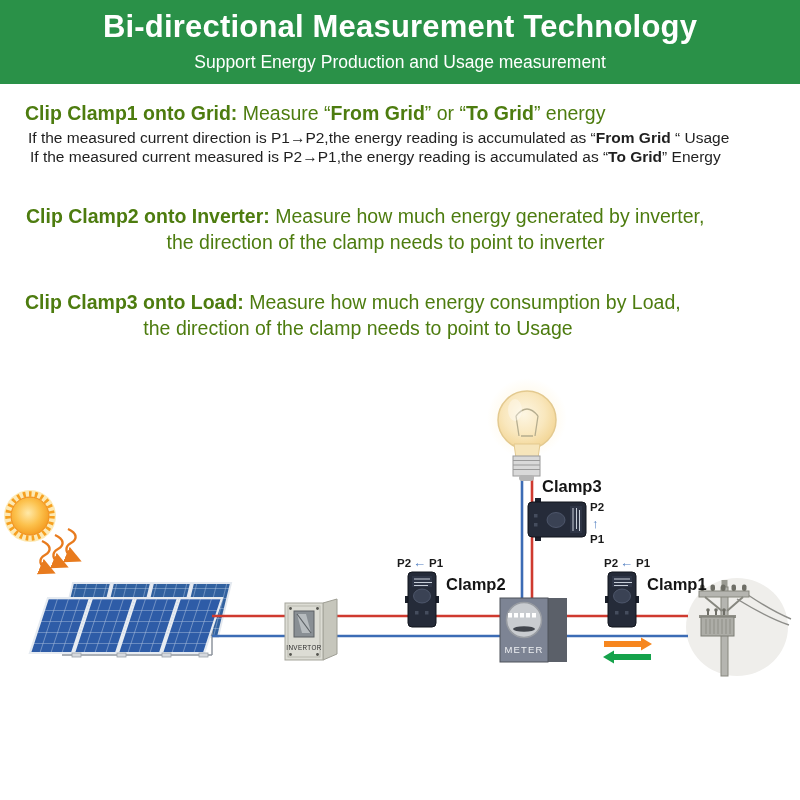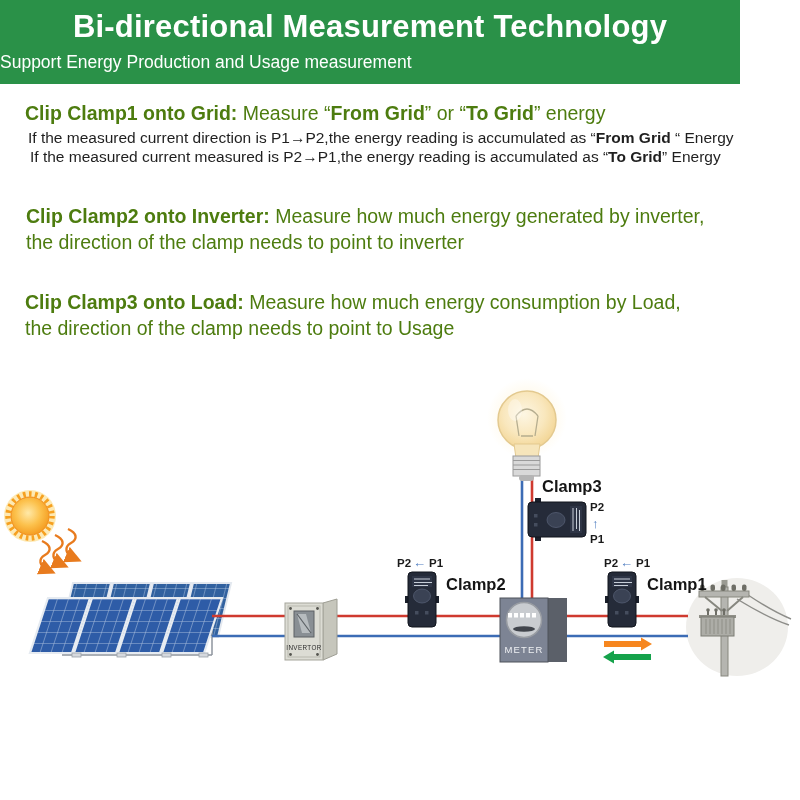--- a/index.html
+++ b/index.html
@@ -1,35 +1,35 @@
 <!DOCTYPE html>
 <html><head>
 <meta charset="utf-8">
 <style>
   html,body{margin:0;padding:0;background:#ffffff;}
   #page{position:relative;width:800px;height:800px;background:#ffffff;overflow:hidden;
         font-family:"Liberation Sans","DejaVu Sans",sans-serif;color:#1b1b1b;}
   
-  #banner{position:absolute;left:0;top:0;width:740px;height:84px;background:#2a9148;}
+  #banner{position:absolute;left:0;top:0;width:800px;height:84px;background:#2a9148;}
   #banner .title{position:absolute;left:0;top:9px;width:100%;text-align:center;
         color:#ffffff;font-size:31px;font-weight:bold;letter-spacing:.2px;}
-  #banner .subtitle{position:absolute;left:0;top:52px;width:100%;text-align:left;
+  #banner .subtitle{position:absolute;left:0;top:52px;width:100%;text-align:center;
         color:#ffffff;font-size:17.5px;font-weight:500;}
   
   .abs{position:absolute;}
   .h-line{font-size:19.5px;line-height:26px;white-space:nowrap;color:#4d7c0f;}
   .h-line .lead,.h-line .b{font-weight:bold;}
   .s-line{font-size:15.5px;line-height:19px;white-space:nowrap;color:#1f1f1f;}
   .s-line .b{font-weight:bold;}
   #block1h{left:25px;top:100px;}
   #block1s1{left:28px;top:128px;}
   #block1s2{left:30px;top:147px;}
   #block2{left:26px;top:203px;width:719px;}
   #block3{left:25px;top:289px;width:666px;}
-  .cont-line{text-align:left;}
+  .cont-line{text-align:center;}
   
   #diagram{position:absolute;left:0;top:368px;}
   svg text{font-family:"Liberation Sans","DejaVu Sans",sans-serif;}
   .clampLabel{font-size:16.5px;font-weight:bold;fill:#151515;}
   .pLabel{font-size:11.5px;font-weight:bold;fill:#1a1a1a;}
   .pArrow{font-size:13px;font-weight:bold;fill:#4d7cc0;}
   .invLabel{font-size:6.3px;letter-spacing:.4px;fill:#2b2b2b;}
   .meterLabel{font-size:9.5px;letter-spacing:1.2px;fill:#eef0f3;}
 </style>
 </head>
@@ -39,21 +39,21 @@
 
   <div id="banner">
     <div class="title">Bi-directional Measurement Technology</div>
     <div class="subtitle">Support Energy Production and Usage measurement</div>
   </div>
 
   <div class="abs h-line" id="block1h">
     <span class="lead">Clip Clamp1 onto Grid:</span><span> Measure “</span><span class="b">From Grid</span><span>” or “</span><span class="b">To Grid</span><span>” energy</span>
   </div>
   <div class="abs s-line" id="block1s1">
-    <span>If the measured current direction is P1→P2,the energy reading is accumulated as “</span><span class="b">From Grid</span><span> “ Energy</span>
+    <span>If the measured current direction is P1→P2,the energy reading is accumulated as “</span><span class="b">From Grid</span><span> “ Usage</span>
   </div>
   <div class="abs s-line" id="block1s2">
     <span>If the measured current measured is P2→P1,the energy reading is accumulated as “</span><span class="b">To Grid</span><span>” Energy</span>
   </div>
 
   <div class="abs" id="block2">
     <div class="h-line">
       <span class="lead">Clip Clamp2 onto Inverter:</span><span> Measure how much energy generated by inverter,</span>
     </div>
     <div class="h-line cont-line">the direction of the clamp needs to point to inverter</div>

